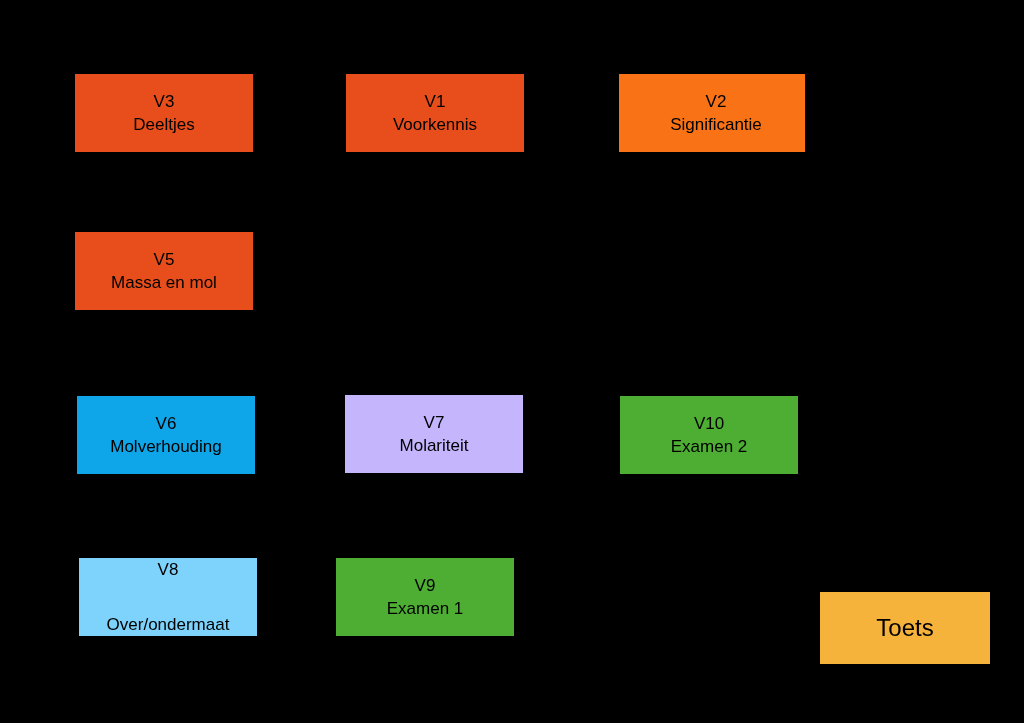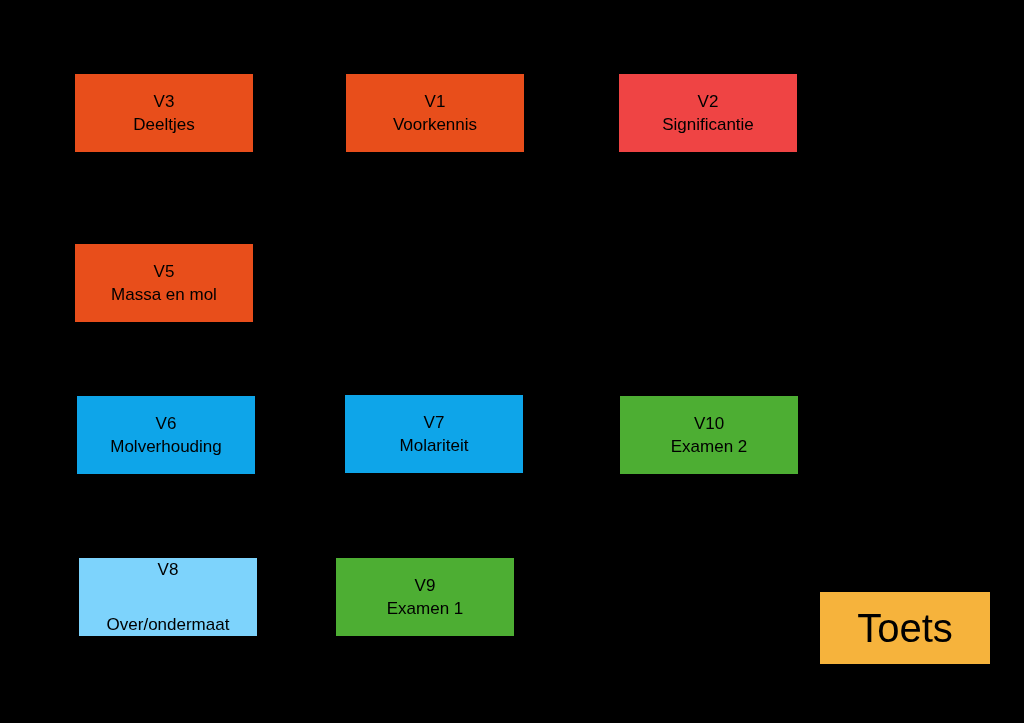--- a/index.html
+++ b/index.html
@@ -26,28 +26,28 @@
     text-align: center;
     color: #000000;
     font-size: 17px;
     line-height: 23px;
   }
   .node .title { white-space: nowrap; }
   .node .subtitle { white-space: nowrap; }
   .node.big {
     width: 170px;
     height: 72px;
-    font-size: 40px;
+    font-size: 24px;
     line-height: 34px;
   }
   
   .pos-v3   { left: 75px;  top: 74px;  }
   .pos-v1   { left: 346px; top: 74px;  }
   .pos-v2   { left: 619px; top: 74px;  }
-  .pos-v5   { left: 75px;  top: 244px; }
+  .pos-v5   { left: 75px;  top: 232px; }
   .pos-v4   { left: 344px; top: 235px; }
   .pos-v6   { left: 77px;  top: 396px; }
   .pos-v7   { left: 345px; top: 395px; }
   .pos-v10  { left: 620px; top: 396px; }
   .pos-v8   { left: 79px;  top: 558px; }
   .pos-v9   { left: 336px; top: 558px; }
   .pos-toets{ left: 820px; top: 592px; }
 </style>
 </head>
 <body>
@@ -57,37 +57,37 @@
   <div class="node pos-v3" style="background: rgb(232, 78, 27);">
     <div class="title">V3</div>
     <div class="subtitle">Deeltjes</div>
   </div>
 
   <div class="node pos-v1" style="background: rgb(232, 78, 27);">
     <div class="title">V1</div>
     <div class="subtitle">Voorkennis</div>
   </div>
 
-  <div class="node pos-v2" style="background: #ef4444;">
+  <div class="node pos-v2" style="background: #f97316; padding-left: 8px;">
     <div class="title">V2</div>
     <div class="subtitle">Significantie</div>
   </div>
 
   <div class="node pos-v5" style="background: rgb(232, 78, 27);">
     <div class="title">V5</div>
     <div class="subtitle">Massa en mol</div>
   </div>
 
 
   <div class="node pos-v6" style="background: #0ea5e9;">
     <div class="title">V6</div>
     <div class="subtitle">Molverhouding</div>
   </div>
 
-  <div class="node pos-v7" style="background: #0ea5e9;">
+  <div class="node pos-v7" style="background: #c4b5fd;">
     <div class="title">V7</div>
     <div class="subtitle">Molariteit</div>
   </div>
 
   <div class="node pos-v10" style="background: rgb(77, 174, 51);">
     <div class="title">V10</div>
     <div class="subtitle">Examen 2</div>
   </div>
 
   <div class="node pos-v8" style="background: #7dd3fc; gap: 32px;">

